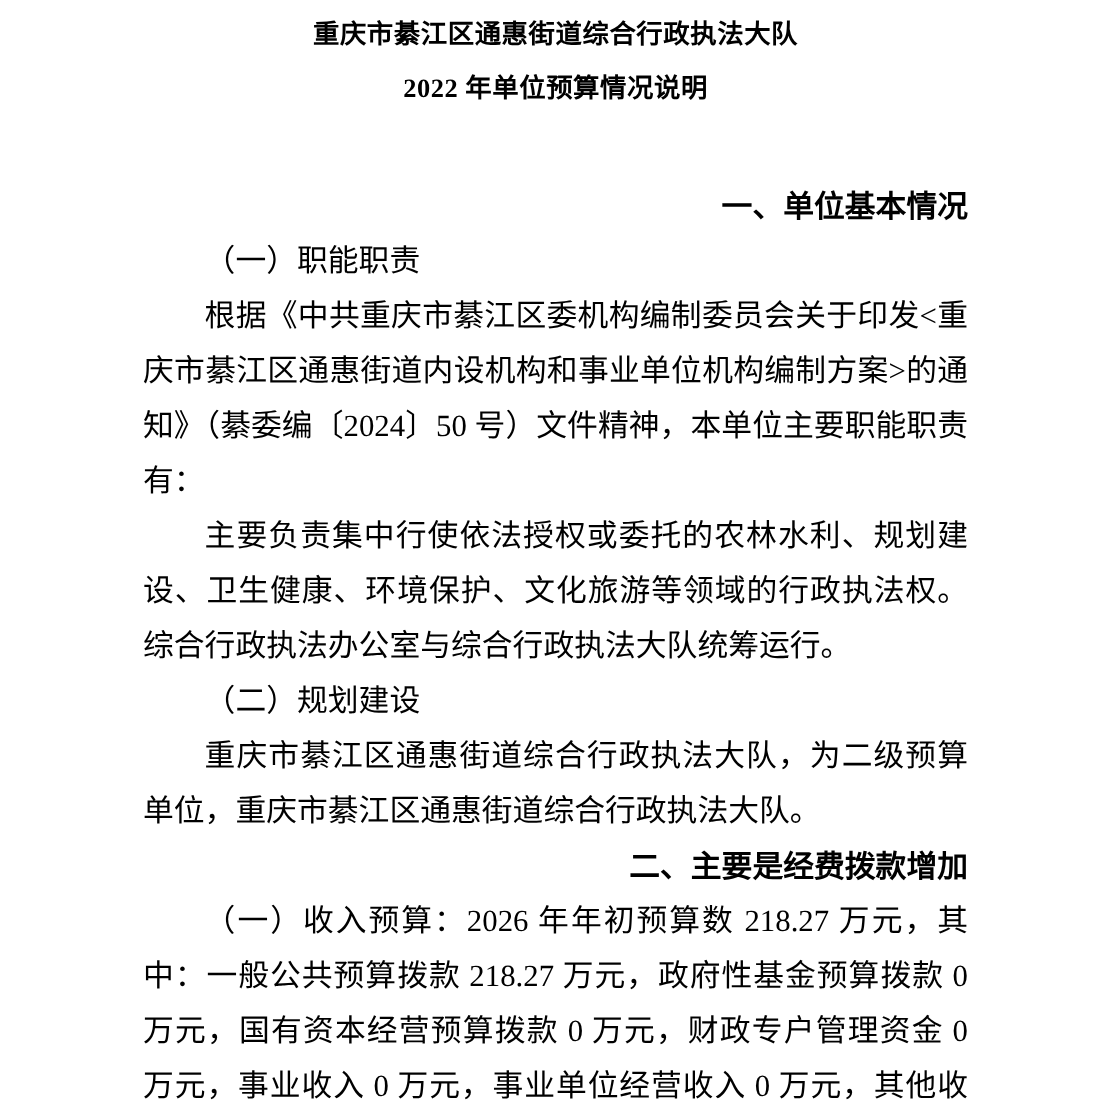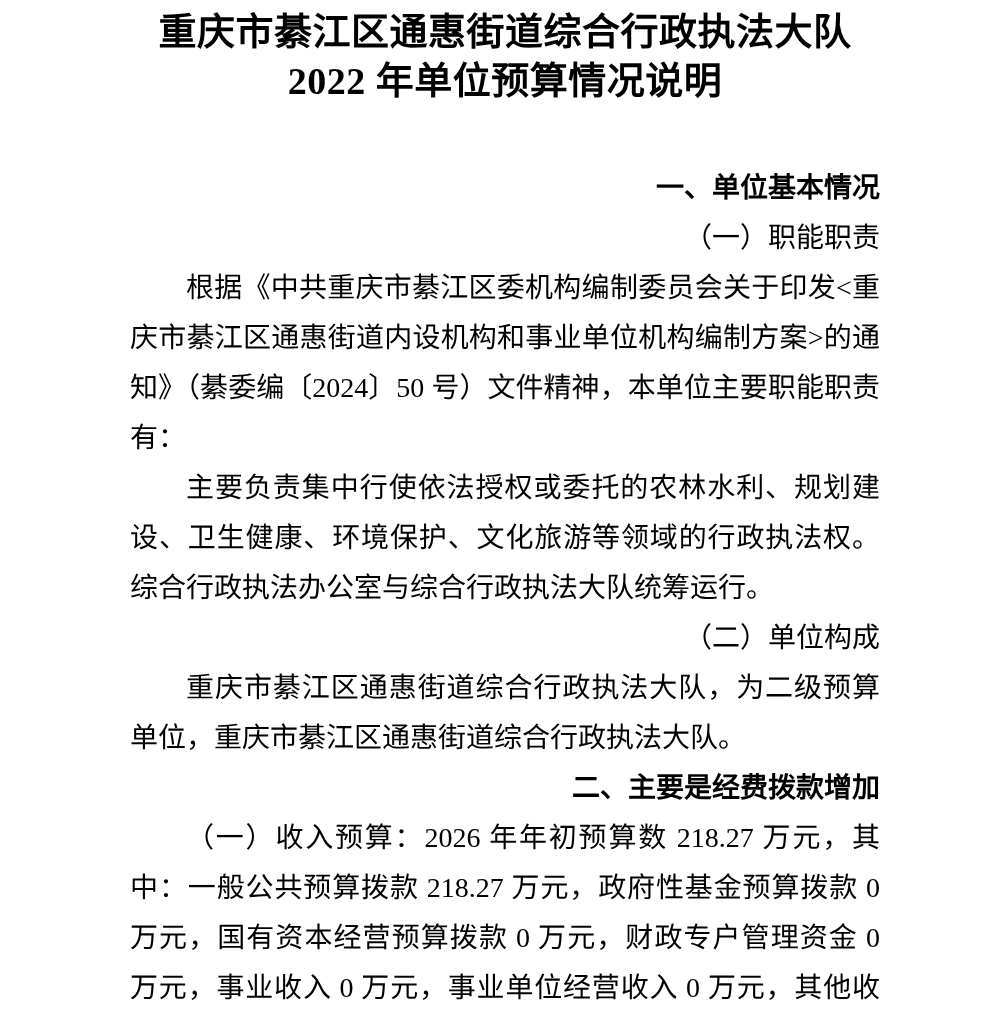--- a/index.html
+++ b/index.html
@@ -14,21 +14,21 @@
   .page {
     position: relative;
     width: 1000px;
     height: 1013px;
     padding: 8px 120px 0 130px;
     background: #ffffff;
   }
   .doc-title {
     text-align: center;
     font-weight: bold;
-    font-size: 38px;
+    font-size: 24px;
     line-height: 49px;
     letter-spacing: 0.5px;
     font-family: "Liberation Serif", "DejaVu Serif", serif;
   }
   .doc-title .title-line { display: block; }
   .doc-body {
     margin-top: 57px;
     font-size: 28px;
     line-height: 50px;
   }
@@ -36,34 +36,34 @@
     text-indent: 2em;
     text-align: justify;
   }
   .sec-heading {
     font-weight: bold;
     font-family: "Liberation Sans", "DejaVu Sans", sans-serif;
     text-align: right;
   }
   .sec-subheading {
     font-weight: normal;
-    text-align: right;
+    text-align: left;
   }
 </style>
 </head>
 <body>
 
 <div class="page">
   <h1 class="doc-title">
     <span class="title-line">重庆市綦江区通惠街道综合行政执法大队</span>
     <span class="title-line">2022 年单位预算情况说明</span>
   </h1>
   <div class="doc-body">
       <div class="sec sec-heading">一、单位基本情况</div>
       <div class="sec sec-subheading">（一）职能职责</div>
       <div class="sec sec-paragraph">根据《中共重庆市綦江区委机构编制委员会关于印发&lt;重庆市綦江区通惠街道内设机构和事业单位机构编制方案&gt;的通知》（綦委编〔2024〕50 号）文件精神，本单位主要职能职责有：</div>
       <div class="sec sec-paragraph">主要负责集中行使依法授权或委托的农林水利、规划建设、卫生健康、环境保护、文化旅游等领域的行政执法权。综合行政执法办公室与综合行政执法大队统筹运行。</div>
-      <div class="sec sec-subheading">（二）单位构成</div>
+      <div class="sec sec-subheading">（二）规划建设</div>
       <div class="sec sec-paragraph">重庆市綦江区通惠街道综合行政执法大队，为二级预算单位，重庆市綦江区通惠街道综合行政执法大队。</div>
       <div class="sec sec-heading">二、主要是经费拨款增加</div>
       <div class="sec sec-paragraph">（一）收入预算：2026 年年初预算数 218.27 万元，其中：一般公共预算拨款 218.27 万元，政府性基金预算拨款 0 万元，国有资本经营预算拨款 0 万元，财政专户管理资金 0 万元，事业收入 0 万元，事业单位经营收入 0 万元，其他收入 0 万元。收入比 2025 年增加 27.76 万元，主要是经费拨款增加 27.76 万元。</div>
     </div>
 </div>
 
 </body></html>

